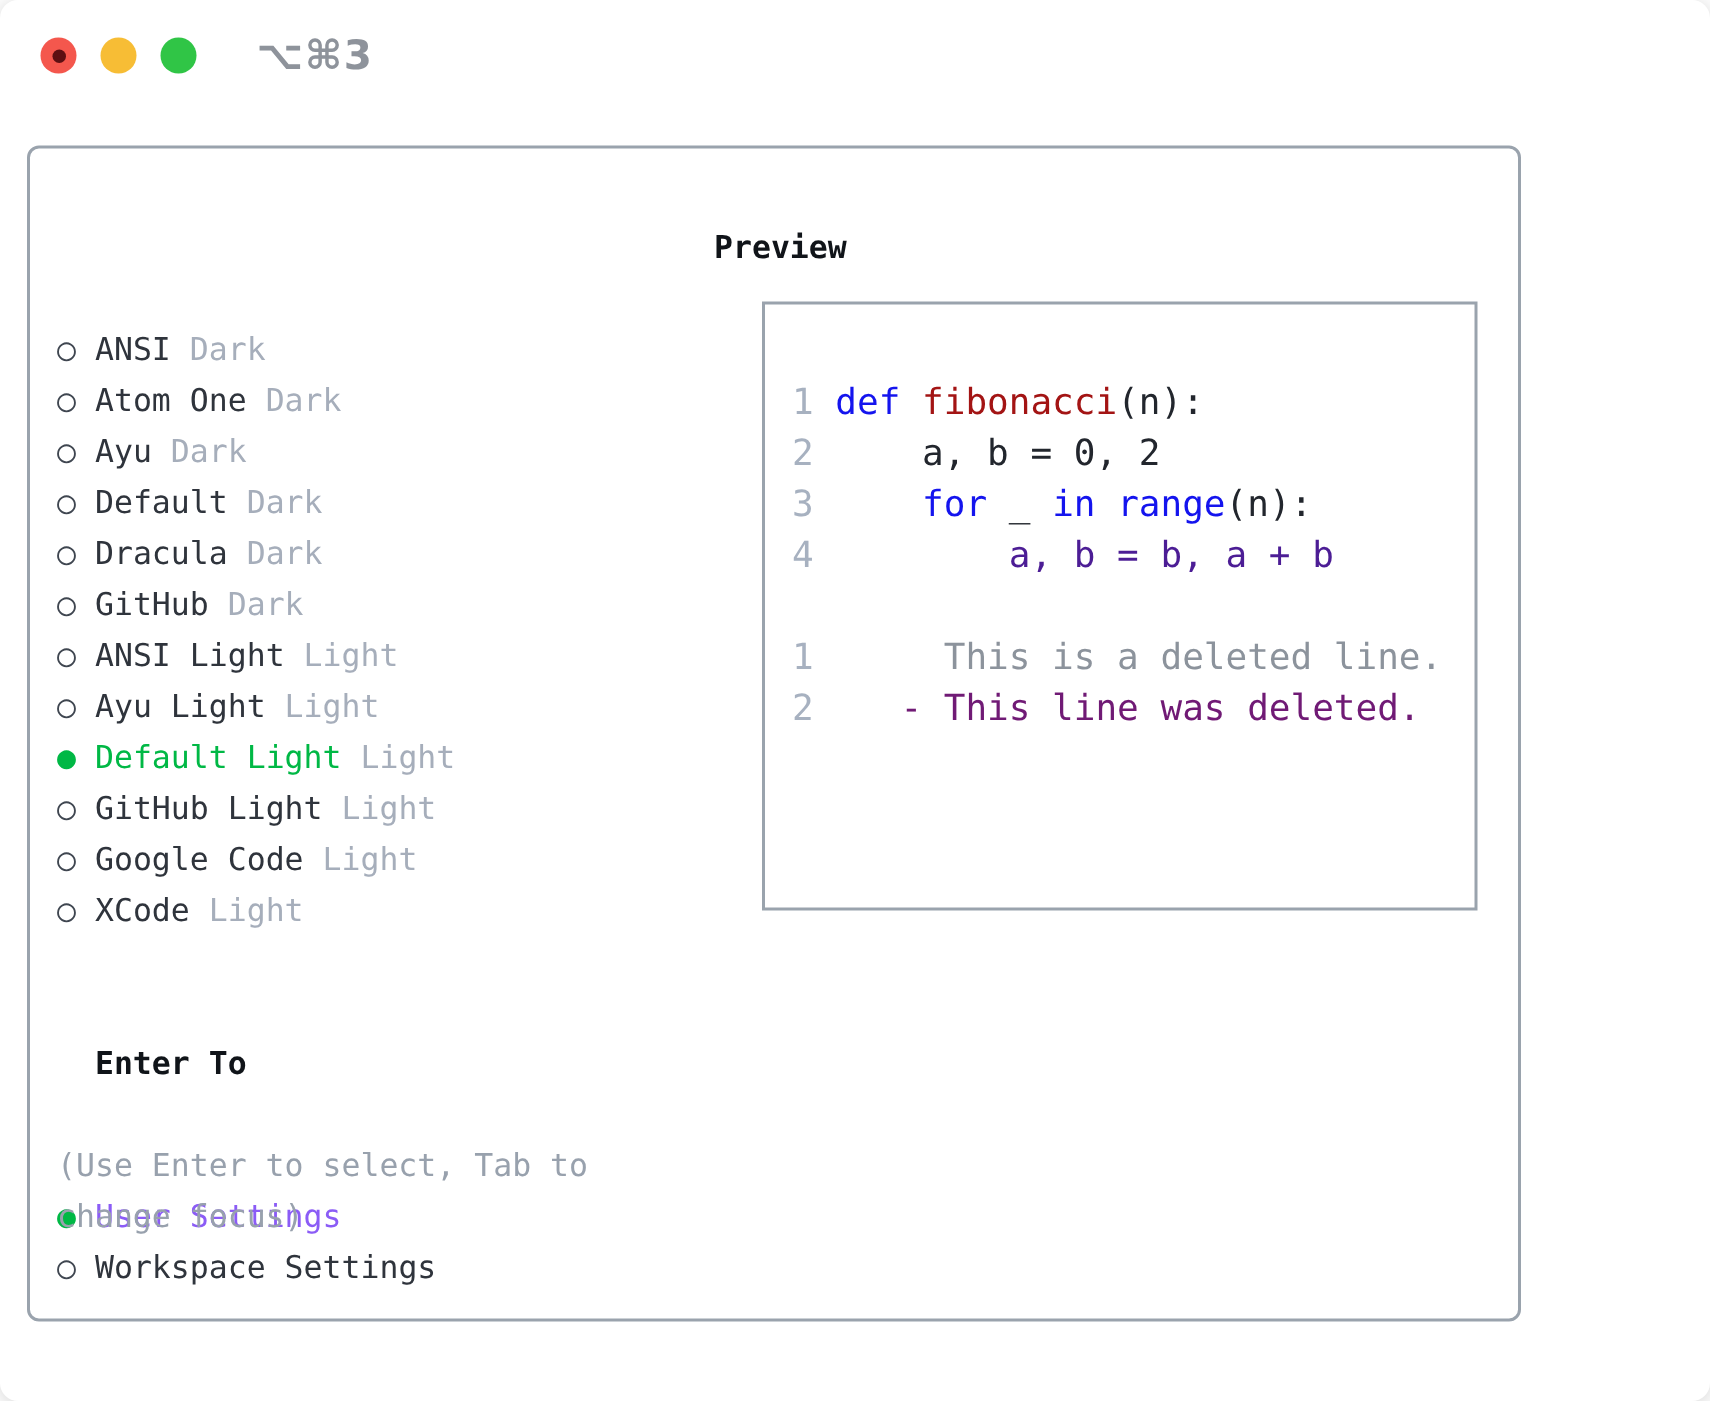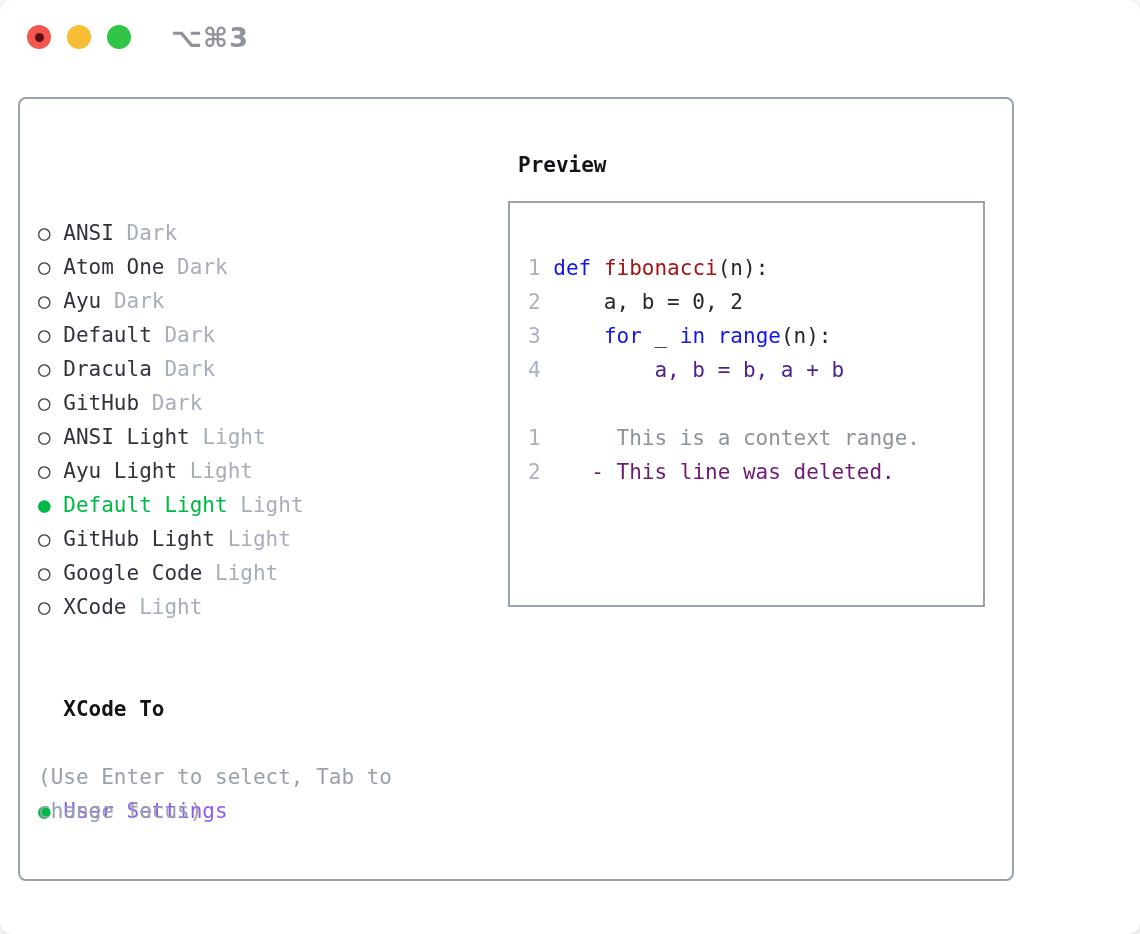--- a/index.html
+++ b/index.html
@@ -35,61 +35,61 @@
   .row { height:34px; white-space:pre; }
   .theme-block { position:absolute; left:18px; top:49px; }
   .hdr { font-weight:bold; color:var(--heading_text); }
   .apply-block { position:absolute; left:18px; top:525px; }
   .indent2 { padding-left:2ch; }
   .hint {
     position:absolute; left:18px; top:661px; width:400px;
     font-size:21px; line-height:34px; white-space:normal; color:var(--hint_text);
   }
   
-  .preview-title { position:absolute; left:498px; top:49px; }
+  .preview-title { position:absolute; left:456px; top:49px; }
   .preview-box {
     position:absolute; left:488px; top:102px; width:477px; height:406px;
     border:2px solid var(--panel_border); background:#fff;
     padding:48px 0 48px 18px; overflow:hidden;
   }
-  .cline { height:34px; line-height:34px; font-size:21px; white-space:pre; color:var(--code_default); }
+  .cline { height:34px; line-height:34px; font-size:24px; white-space:pre; color:var(--code_default); }
 </style>
 </head>
 <body>
 
 <div class="window">
 
   <div class="titlebar">
     <div class="light red"></div>
     <div class="light yellow"></div>
     <div class="light green"></div>
     <span class="shortcut">⌥⌘3</span>
   </div>
 
   <div class="panel">
 
     <div class="theme-block mono">
       <div><div class="row"><span style="color: rgb(63, 70, 80);">○</span><span style="color: rgb(47, 52, 60);"> ANSI</span><span style="color: rgb(166, 174, 187);"> Dark</span></div><div class="row"><span style="color: rgb(63, 70, 80);">○</span><span style="color: rgb(47, 52, 60);"> Atom One</span><span style="color: rgb(166, 174, 187);"> Dark</span></div><div class="row"><span style="color: rgb(63, 70, 80);">○</span><span style="color: rgb(47, 52, 60);"> Ayu</span><span style="color: rgb(166, 174, 187);"> Dark</span></div><div class="row"><span style="color: rgb(63, 70, 80);">○</span><span style="color: rgb(47, 52, 60);"> Default</span><span style="color: rgb(166, 174, 187);"> Dark</span></div><div class="row"><span style="color: rgb(63, 70, 80);">○</span><span style="color: rgb(47, 52, 60);"> Dracula</span><span style="color: rgb(166, 174, 187);"> Dark</span></div><div class="row"><span style="color: rgb(63, 70, 80);">○</span><span style="color: rgb(47, 52, 60);"> GitHub</span><span style="color: rgb(166, 174, 187);"> Dark</span></div><div class="row"><span style="color: rgb(63, 70, 80);">○</span><span style="color: rgb(47, 52, 60);"> ANSI Light</span><span style="color: rgb(166, 174, 187);"> Light</span></div><div class="row"><span style="color: rgb(63, 70, 80);">○</span><span style="color: rgb(47, 52, 60);"> Ayu Light</span><span style="color: rgb(166, 174, 187);"> Light</span></div><div class="row"><span style="color: rgb(0, 184, 69);">●</span><span style="color: rgb(0, 184, 69);"> Default Light</span><span style="color: rgb(166, 174, 187);"> Light</span></div><div class="row"><span style="color: rgb(63, 70, 80);">○</span><span style="color: rgb(47, 52, 60);"> GitHub Light</span><span style="color: rgb(166, 174, 187);"> Light</span></div><div class="row"><span style="color: rgb(63, 70, 80);">○</span><span style="color: rgb(47, 52, 60);"> Google Code</span><span style="color: rgb(166, 174, 187);"> Light</span></div><div class="row"><span style="color: rgb(63, 70, 80);">○</span><span style="color: rgb(47, 52, 60);"> XCode</span><span style="color: rgb(166, 174, 187);"> Light</span></div></div>
     </div>
 
     <div class="apply-block mono">
-      <div class="row hdr indent2">XCode To</div>
-      <div><div class="row"><span style="color: rgb(0, 184, 69);">●</span><span style="color: #8b5cf6;"> User Settings</span></div></div>
+      <div class="row hdr indent2">Enter To</div>
+      <div><div class="row"><span style="color: rgb(0, 184, 69);">●</span><span style="color: #8b5cf6;"> User Settings</span></div><div class="row"><span style="color: rgb(63, 70, 80);">○</span><span style="color: rgb(47, 52, 60);"> Workspace Settings</span></div></div>
     </div>
 
     <div class="hint">(Use Enter to select, Tab to change focus)</div>
 
     <div class="preview-title mono hdr">Preview</div>
 
     <div class="preview-box">
       <div>
           <div class="cline"><span style="color: rgb(167, 177, 192);">1</span><span style="color: rgb(34, 38, 45);"> </span><span style="color: rgb(20, 20, 238);">def</span><span style="color: rgb(34, 38, 45);"> </span><span style="color: rgb(163, 20, 20);">fibonacci</span><span style="color: rgb(34, 38, 45);">(n):</span></div>
           <div class="cline"><span style="color: rgb(167, 177, 192);">2</span><span style="color: rgb(34, 38, 45);">     a, b = 0, 2</span></div>
           <div class="cline"><span style="color: rgb(167, 177, 192);">3</span><span style="color: rgb(34, 38, 45);">     </span><span style="color: rgb(20, 20, 238);">for</span><span style="color: rgb(34, 38, 45);"> _ </span><span style="color: rgb(20, 20, 238);">in</span><span style="color: rgb(34, 38, 45);"> </span><span style="color: rgb(20, 20, 238);">range</span><span style="color: rgb(34, 38, 45);">(n):</span></div>
           <div class="cline"><span style="color: rgb(167, 177, 192);">4</span><span style="color: #4c1d95;">         a, b = b, a + b</span></div>
           <div class="cline"><span style="color: rgb(167, 177, 192);"> </span></div>
-          <div class="cline"><span style="color: rgb(167, 177, 192);">1</span><span style="color: rgb(140, 147, 156);">      This is a context range.</span></div>
+          <div class="cline"><span style="color: rgb(167, 177, 192);">1</span><span style="color: rgb(140, 147, 156);">      This is a deleted line.</span></div>
           <div class="cline"><span style="color: rgb(167, 177, 192);">2</span><span style="color: rgb(34, 38, 45);">    </span><span style="color: #701a75;">- This line was deleted.</span></div>
         </div>
     </div>
 
   </div>
 </div>
 
 </body></html>

